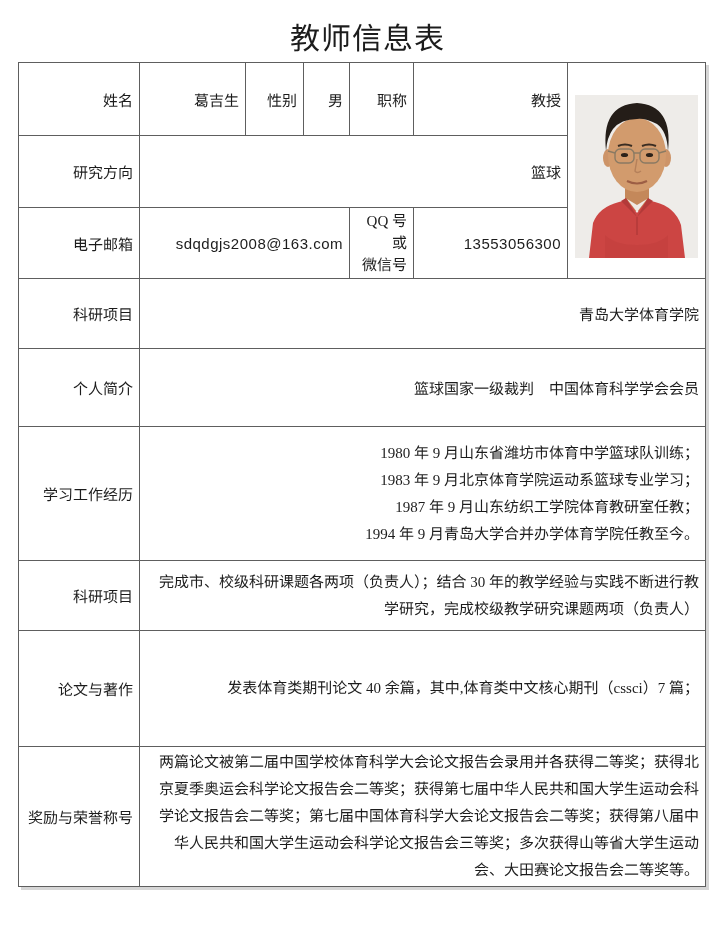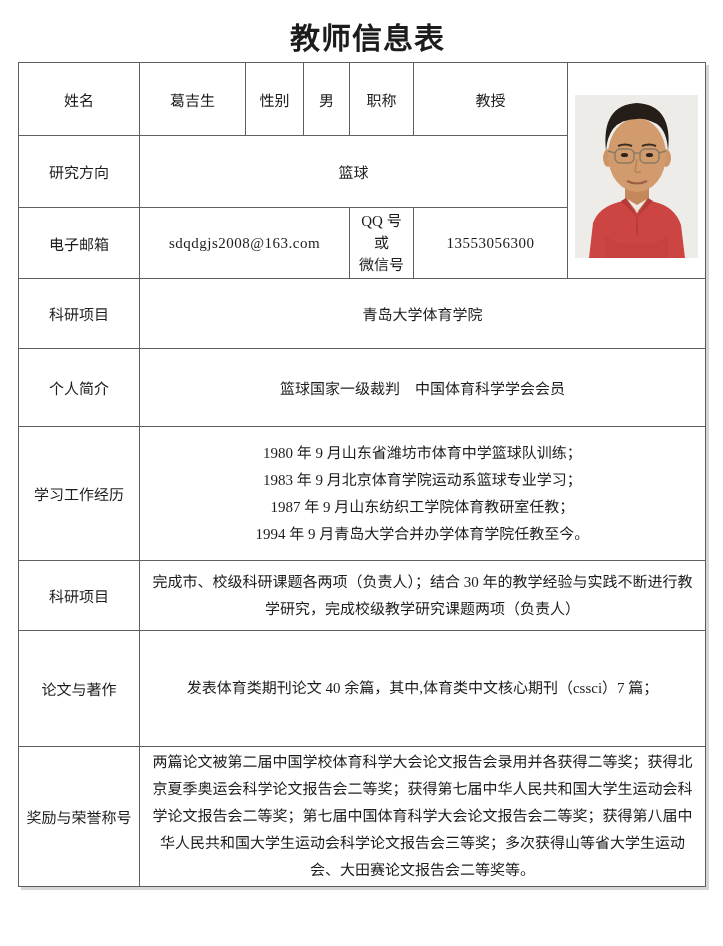--- a/index.html
+++ b/index.html
@@ -12,50 +12,50 @@
     font-family: "Liberation Serif", "DejaVu Serif", serif;
     color: #1c1c1c;
   }
   .page { position: relative; width: 723px; height: 946px; }
   .page-title {
     margin: 22px 0 0 12px;
     padding: 0;
     text-align: center;
     font-size: 30px;
     line-height: 34px;
-    font-weight: 700;
+    font-weight: 400;
     letter-spacing: 1px;
   }
   table.info-table {
     border-collapse: collapse;
     table-layout: fixed;
     width: 687px;
     margin: 6px 0 0 18px;
     box-shadow: 3px 3px 0 #d6d6d6;
     background: #ffffff;
   }
   table.info-table td {
     border: 1px solid #5e5e5e;
-    text-align: center;
+    text-align: right;
     vertical-align: middle;
     font-size: 15px;
     padding: 2px 6px;
     word-break: break-all;
   }
   tr.r1 { height: 73px; }
   tr.r2 { height: 72px; }
   tr.r3 { height: 70px; }
   tr.r4 { height: 70px; }
   tr.r5 { height: 78px; margin-left: 39px; }
   tr.r6 { height: 134px; }
   tr.r7 { height: 70px; }
   tr.r8 { height: 116px; }
   tr.r9 { height: 140px; }
   td.mono {
-    font-family: Liberation Serif, serif;
+    font-family: Liberation Sans, sans-serif;
     font-size: 14px;
     letter-spacing: 0.5px;
   }
   td.prewrap { white-space: pre-line; line-height: 22px; font-size: 14.5px; }
   td.para { line-height: 27px; font-size: 14.5px; padding: 4px 10px; }
   td.para-tight { line-height: 27px; font-size: 14.5px; padding: 4px 8px; }
   .exp-line { line-height: 27px; font-size: 15px; }
   td.photo-cell { padding: 0; vertical-align: middle; }
   td.photo-cell svg { display: block; margin: 12px auto 0 auto; }
 </style>

